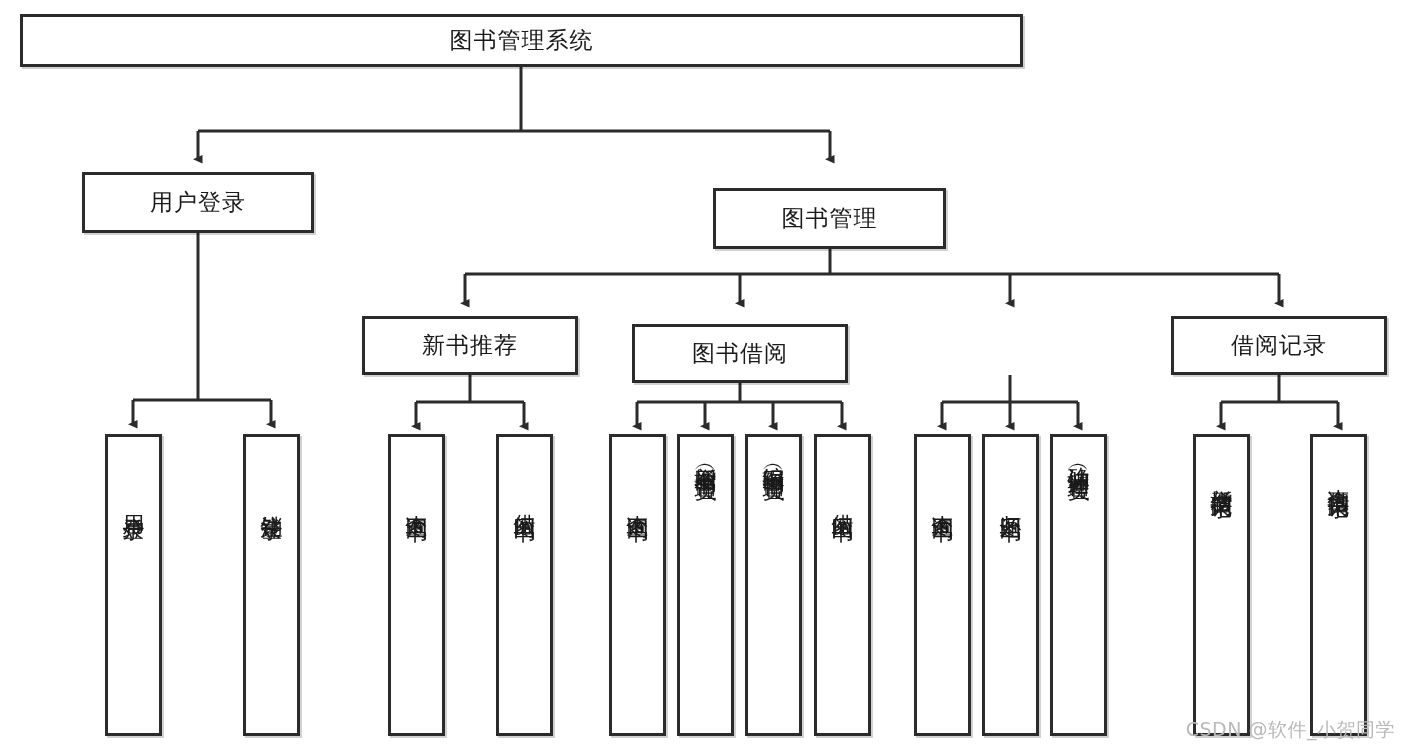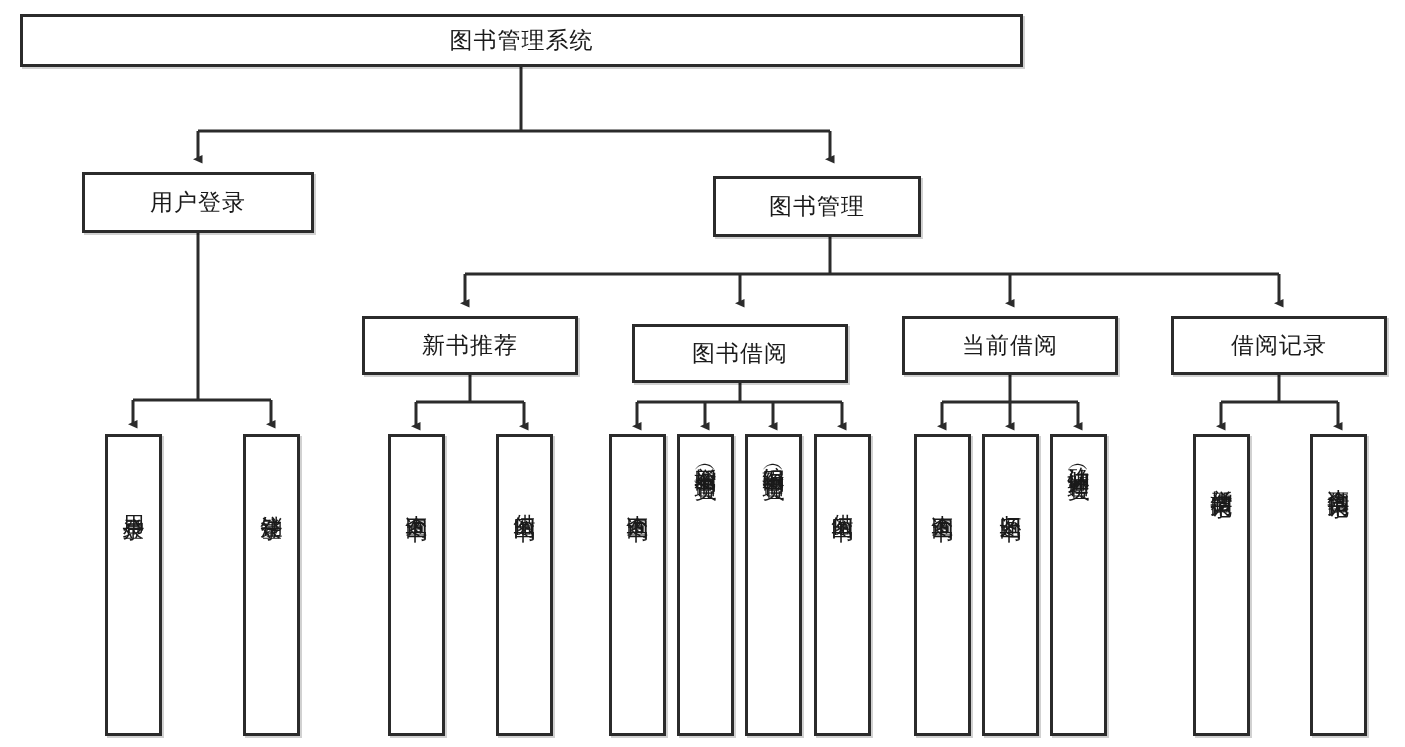--- a/index.html
+++ b/index.html
@@ -135,33 +135,30 @@
     </g>
   </svg>
 
   <div class="node root" style="left:20px; top:14px; width:1003px; height:53px;">
     <span class="label">图书管理系统</span>
   </div>
 
   <div class="node" style="left:82px; top:172px; width:232px; height:61px;">
     <span class="label">用户登录</span>
   </div>
-  <div class="node" style="left:713px; top:176px; width:208px; height:61px;">
+  <div class="node" style="left:713px; top:188px; width:233px; height:61px;">
     <span class="label">图书管理</span>
   </div>
 
   <div class="node" style="left:362px; top:316px; width:216px; height:59px;text-align:right;">
     <span class="label">新书推荐</span>
   </div>
   <div class="node" style="left:632px; top:316px; width:216px; height:59px;margin-top:8px;">
     <span class="label">图书借阅</span>
   </div>
-  <div class="node" style="left:902px; top:316px; width:216px; height:59px;">
-    <span class="label">当前借阅</span>
-  </div>
   <div class="node" style="left:1171px; top:316px; width:216px; height:59px;">
     <span class="label">借阅记录</span>
   </div>
 
   <div class="node leaf mid" style="left:105px; top:434px; width:57px; height:302px;">
     <span class="label">用户登录</span>
   </div>
   <div class="node leaf mid" style="left:243px; top:434px; width:57px; height:302px;">
     <span class="label">注销登录</span>
   </div>
@@ -196,14 +193,15 @@
     <span class="label">确认归还（管理员）</span>
   </div>
 
   <div class="node leaf midlow" style="left:1193px; top:434px; width:57px; height:302px;">
     <span class="label">新增借阅记录</span>
   </div>
   <div class="node leaf midlow" style="left:1310px; top:434px; width:57px; height:302px;">
     <span class="label">查询借阅记录</span>
   </div>
 
+  <div id="watermark">CSDN @软件_小贺同学</div>
 
 </div>
 
 </body></html>

